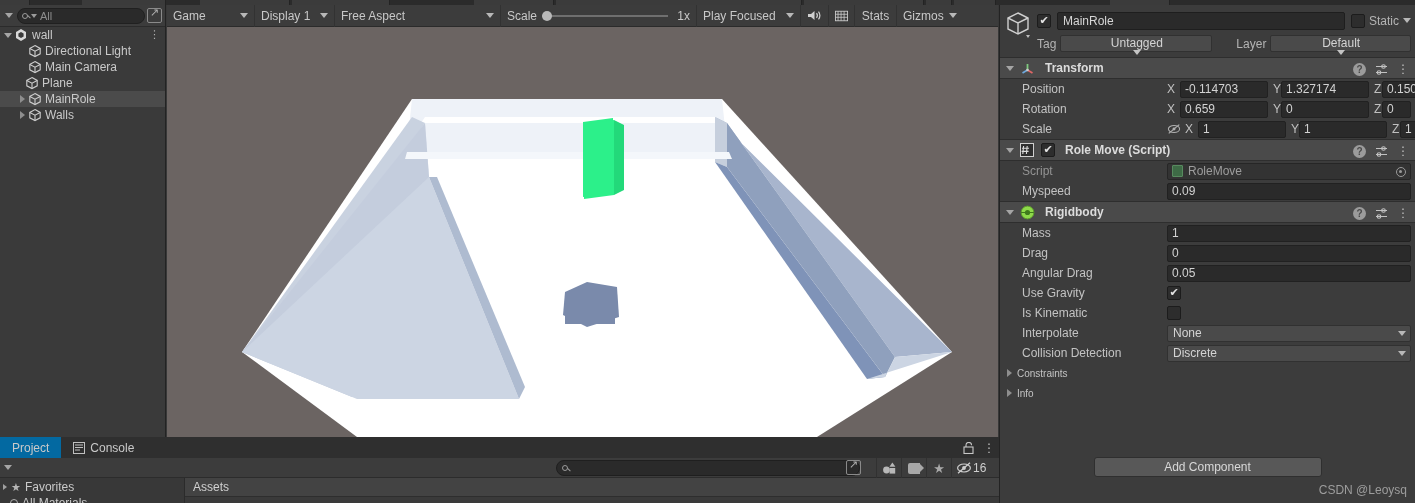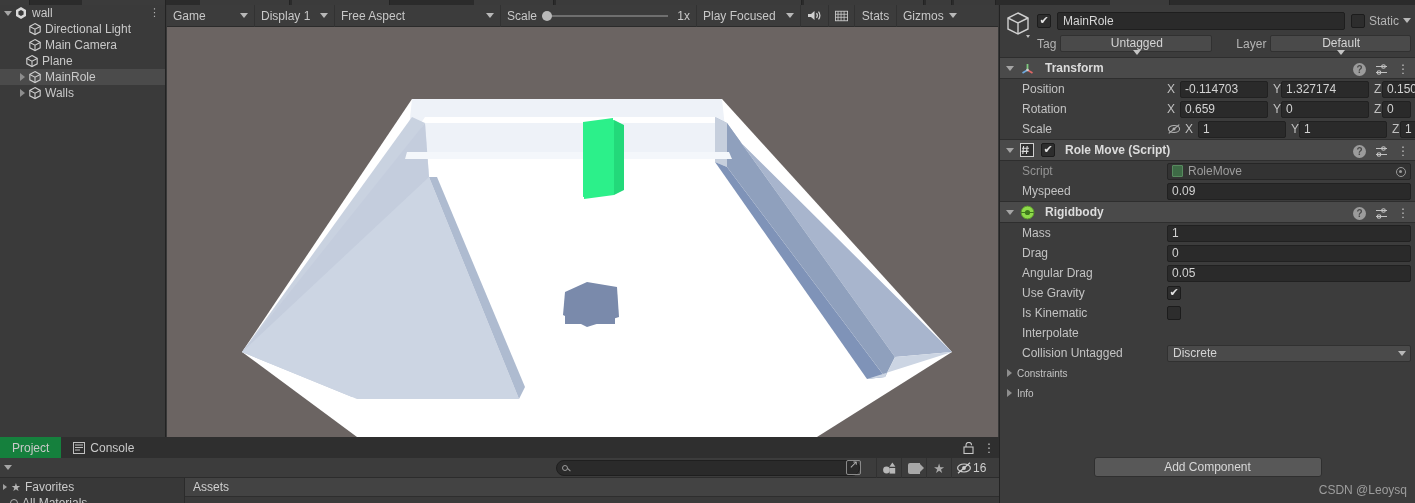--- a/index.html
+++ b/index.html
@@ -181,21 +181,21 @@
     color: #d8d8d8; font-size: 12px; display: flex; align-items: center; justify-content: center;
   }
   .watermark { position: absolute; right: 8px; bottom: 6px; color: #9d9d9d; font-size: 12px; }
 
   
   .project { position: absolute; left: 0; top: 437px; width: 999px; height: 66px; background: #3a3a3a; }
   .p-tabs { height: 21px; background: #2f2f2f; display: flex; align-items: stretch; position: relative; }
   .p-tab {
     display: flex; align-items: center; gap: 5px; padding: 0 12px; font-size: 12px; color: #c9c9c9;
   }
-  .p-tab.active { background: #15803d; }
+  .p-tab.active { background: #0369a1; }
   .ic-console { width: 12px; height: 12px; position: relative; }
   .tab-right { position: absolute; right: 4px; top: 0; height: 21px; display: flex; align-items: center; gap: 9px; }
   .ic-lock { width: 11px; height: 12px; position: relative; }
   .p-toolbar {
     height: 20px; background: #3c3c3c; display: flex; align-items: center;
     border-bottom: 1px solid #2c2c2c; position: relative;
   }
   .p-search {
     position: absolute; left: 556px; top: 2px; width: 304px; height: 16px;
     background: #2a2a2a; border: 1px solid #1f1f1f; border-radius: 8px;
@@ -233,20 +233,29 @@
     <div class="tabseg" style="left:292px;width:98px;"></div>
     <div class="tabseg" style="left:474px;width:80px;"></div>
     <div class="tabseg" style="left:556px;width:246px;"></div>
     <div class="tabseg" style="left:804px;width:120px;"></div>
     <div class="tabseg" style="left:926px;width:26px;"></div>
     <div class="tabseg" style="left:954px;width:42px;"></div>
     <div class="tabseg" style="left:1110px;width:60px;"></div>
   </div>
 
   <div class="hierarchy">
+    <div class="h-toolbar">
+      <div class="tri-down"></div>
+      <div class="search-box">
+        <span class="mag"></span>
+        <span class="caret" style="border-top-color:#9a9a9a;width:0;border-left-width:3px;border-right-width:3px;border-top-width:4px;"></span>
+        <span class="search-ph">All</span>
+      </div>
+      <div class="popout-btn"></div>
+    </div>
     <div class="h-rows" id="hierarchy-rows">
         <div class="h-row" style="padding-left: 2px;">
           <span class="foldspace">
             <span class="tri-open"></span>
           </span>
           <span class="ico-unity"><svg width="14" height="14" viewBox="0 0 14 14">
               <path d="M7,1 L12,4 L12,10 L7,13 L2,10 L2,4 Z" fill="#d9d9d9"></path>
               <path d="M7,4 L9.6,5.5 L9.6,8.5 L7,10 L4.4,8.5 L4.4,5.5 Z" fill="#3a3a3a"></path>
             </svg></span>
           <span class="h-label">wall</span>
@@ -542,23 +551,27 @@
         <div class="prow">
           <span class="pname">Use Gravity</span>
           <span class="cbx checked"></span>
         </div>
         <div class="prow">
           <span class="pname">Is Kinematic</span>
           <span class="cbx"></span>
         </div>
         <div class="prow">
           <span class="pname">Interpolate</span>
-        </div>
-        <div class="prow">
-          <span class="pname">Collision Untagged</span>
+          <span class="ddrow">
+            <span>None</span>
+            <span class="caret"></span>
+          </span>
+        </div>
+        <div class="prow">
+          <span class="pname">Collision Detection</span>
           <span class="ddrow">
             <span>Discrete</span>
             <span class="caret"></span>
           </span>
         </div>
         <div class="foldrow">
           <span class="tri-right"></span>
           <span class="lblf">Constraints</span>
         </div>
         <div class="foldrow">

